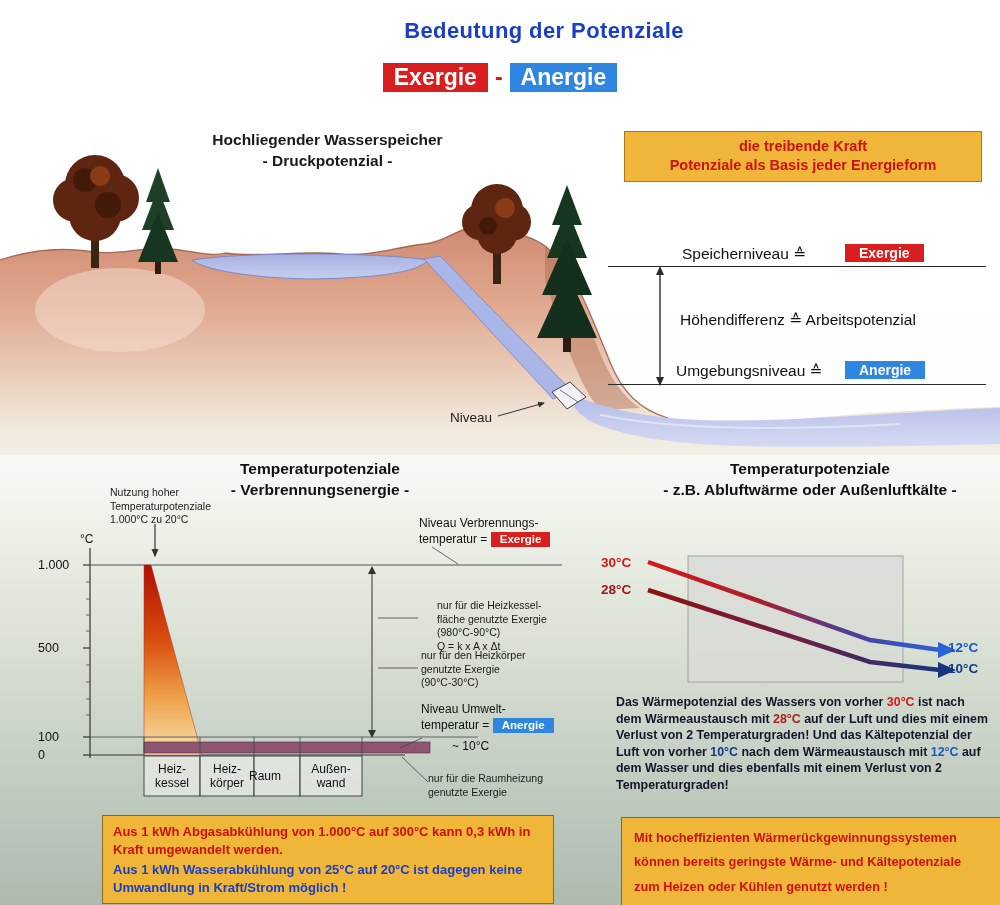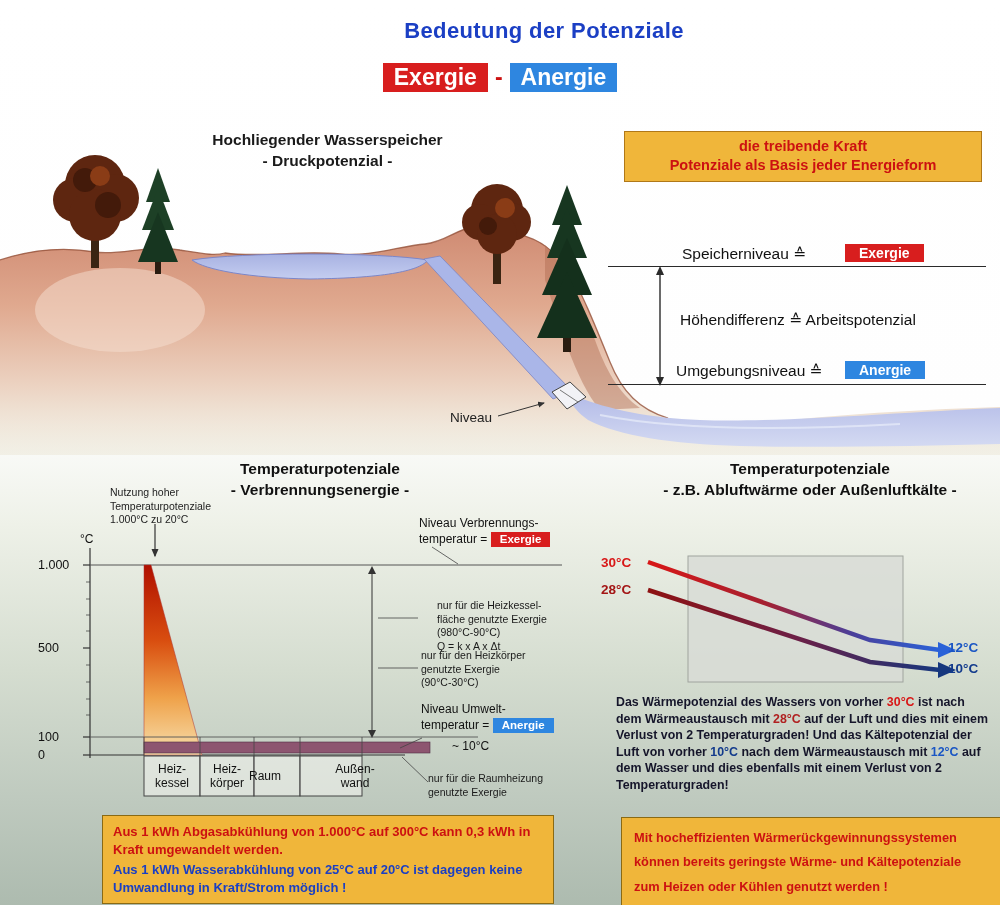--- a/index.html
+++ b/index.html
@@ -241,21 +241,21 @@
   <div class="abs tick-label" style="top:558px;left:38px;">1.000</div>
   <div class="abs tick-label" style="top:641px;left:38px;">500</div>
   <div class="abs tick-label" style="top:730px;left:38px;">100</div>
   <div class="abs tick-label" style="top:748px;left:38px;">0</div>
 
   <div class="abs cat-cell pre" style="top:757px;left:144px;width:56px;height:40px;">Heiz-
 kessel</div>
   <div class="abs cat-cell pre" style="top:757px;left:200px;width:54px;height:40px;">Heiz-
 körper</div>
   <div class="abs cat-cell pre" style="top:757px;left:254px;width:22px;height:40px;">Raum</div>
-  <div class="abs cat-cell pre" style="top:757px;left:300px;width:62px;height:40px;padding-left:24px;">Außen-
+  <div class="abs cat-cell pre" style="top:757px;left:300px;width:62px;height:40px;">Außen-
 wand</div>
 
   <div class="abs ann-lvl" style="top:516px;left:419px;">
     <div>Niveau Verbrennungs-</div>
     <div>
       <span>temperatur =</span>
       <span class="badge-xs bg-red">Exergie</span>
     </div>
   </div>
 

